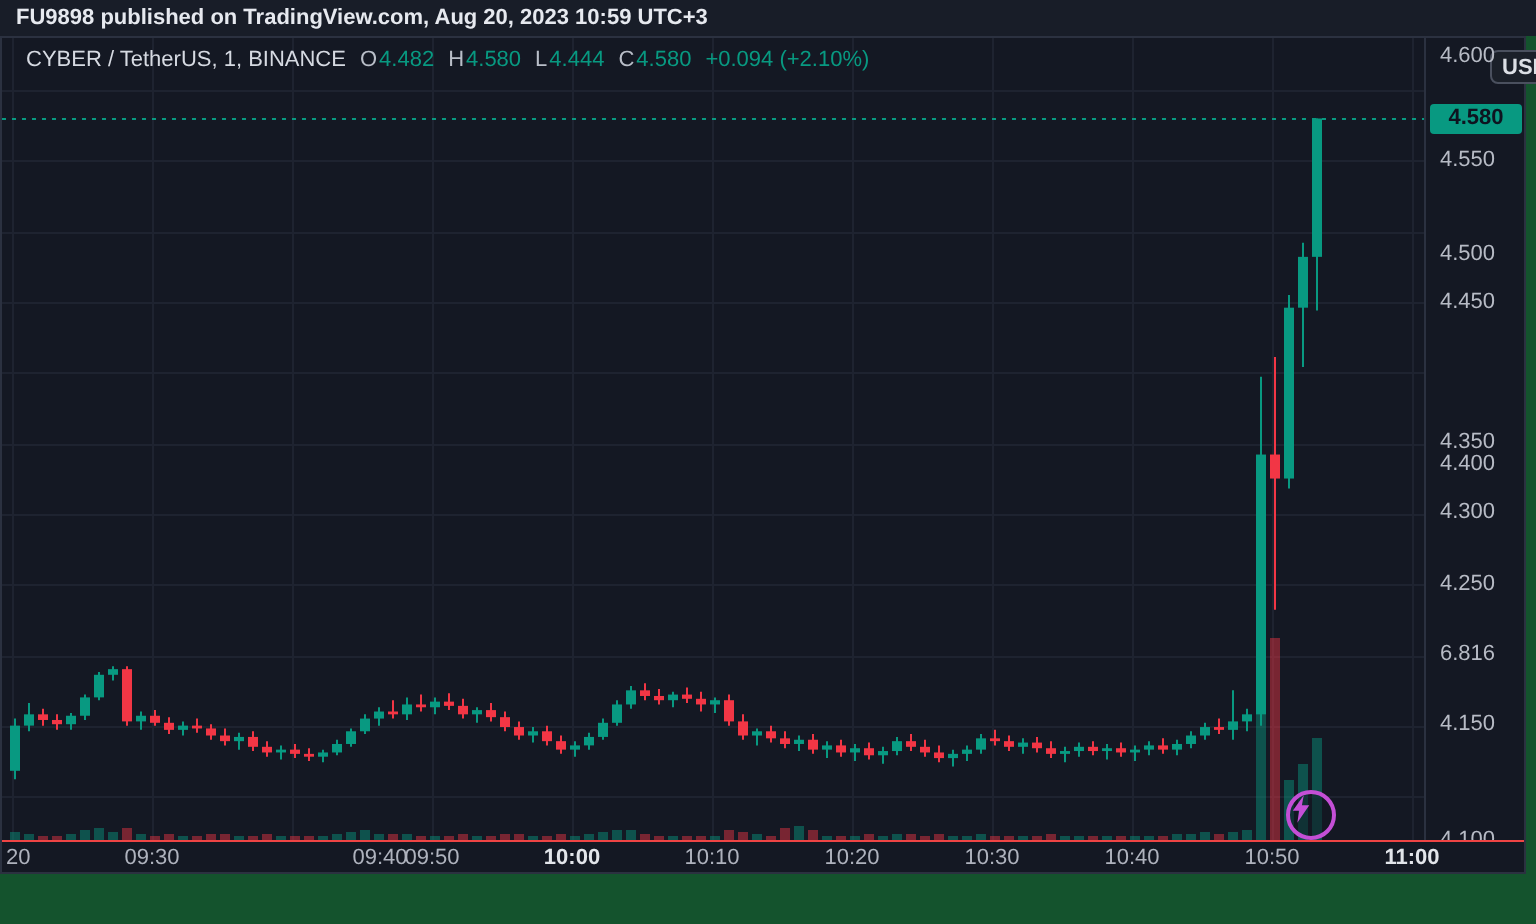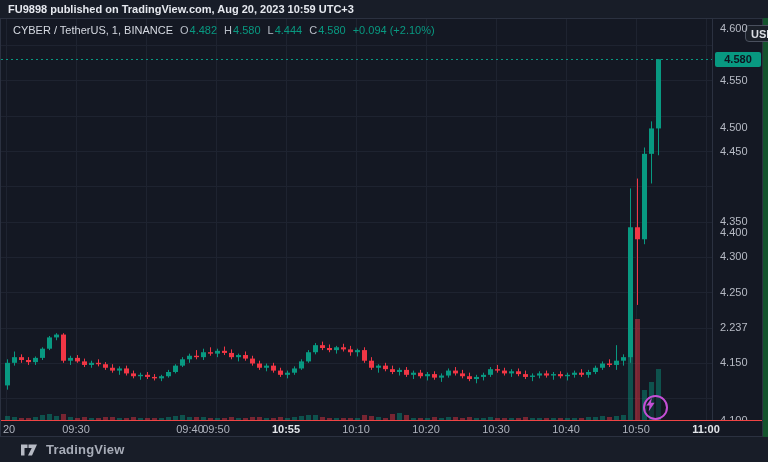--- a/index.html
+++ b/index.html
@@ -431,45 +431,36 @@
       <div class="usdt">USDT</div>
       <div id="plabels">
           <div class="plabel" style="top: 3px;">4.600</div>
           <div class="plabel" style="top: 54.9208px;">4.550</div>
           <div class="plabel" style="top: 90.2201px; margin-top: 12px;">4.500</div>
           <div class="plabel" style="top: 125.519px;">4.450</div>
           <div class="plabel" style="top: 160.819px; margin-top: 46px;">4.400</div>
           <div class="plabel" style="top: 196.118px;">4.350</div>
           <div class="plabel" style="top: 231.417px;">4.300</div>
           <div class="plabel" style="top: 266.717px;">4.250</div>
-          <div class="plabel" style="top: 302.016px;">2.237</div>
+          <div class="plabel" style="top: 302.016px;">6.816</div>
           <div class="plabel" style="top: 337.315px;">4.150</div>
           <div class="plabel" style="top: 395px;">4.100</div>
         </div>
       <div class="ptag" id="ptag" style="top: 32.7412px;">4.580</div>
     </div>
 
     <div class="taxis" id="taxis">
         <div class="tlabel edge" style="left: 2px;">20</div>
         <div class="tlabel" style="left: 75px;">09:30</div>
         <div class="tlabel" style="left: 145px; margin-left: 44px;">09:40</div>
         <div class="tlabel" style="left: 215px;">09:50</div>
-        <div class="tlabel bold" style="left: 285px;">10:55</div>
+        <div class="tlabel bold" style="left: 285px;">10:00</div>
         <div class="tlabel" style="left: 355px;">10:10</div>
         <div class="tlabel" style="left: 425px;">10:20</div>
         <div class="tlabel" style="left: 495px;">10:30</div>
         <div class="tlabel" style="left: 565px;">10:40</div>
         <div class="tlabel" style="left: 635px;">10:50</div>
         <div class="tlabel bold" style="left: 705px;">11:00</div>
       </div>
   </div>
 
-  <div class="footer">
-    <span style="display:inline-flex;">
-      <svg width="18" height="14" viewBox="0 0 36 28">
-        <path d="M2 3 h13 v7 h-6 v15 h-7 v-15 z" fill="#b6bac4"></path>
-        <path d="M17 3 h17 l-10 22 h-8 l7.5 -15 h-6.5 z" fill="#b6bac4"></path>
-      </svg>
-    </span>
-    <span class="brand">TradingView</span>
-  </div>
 
 </div>
 
 </body></html>

